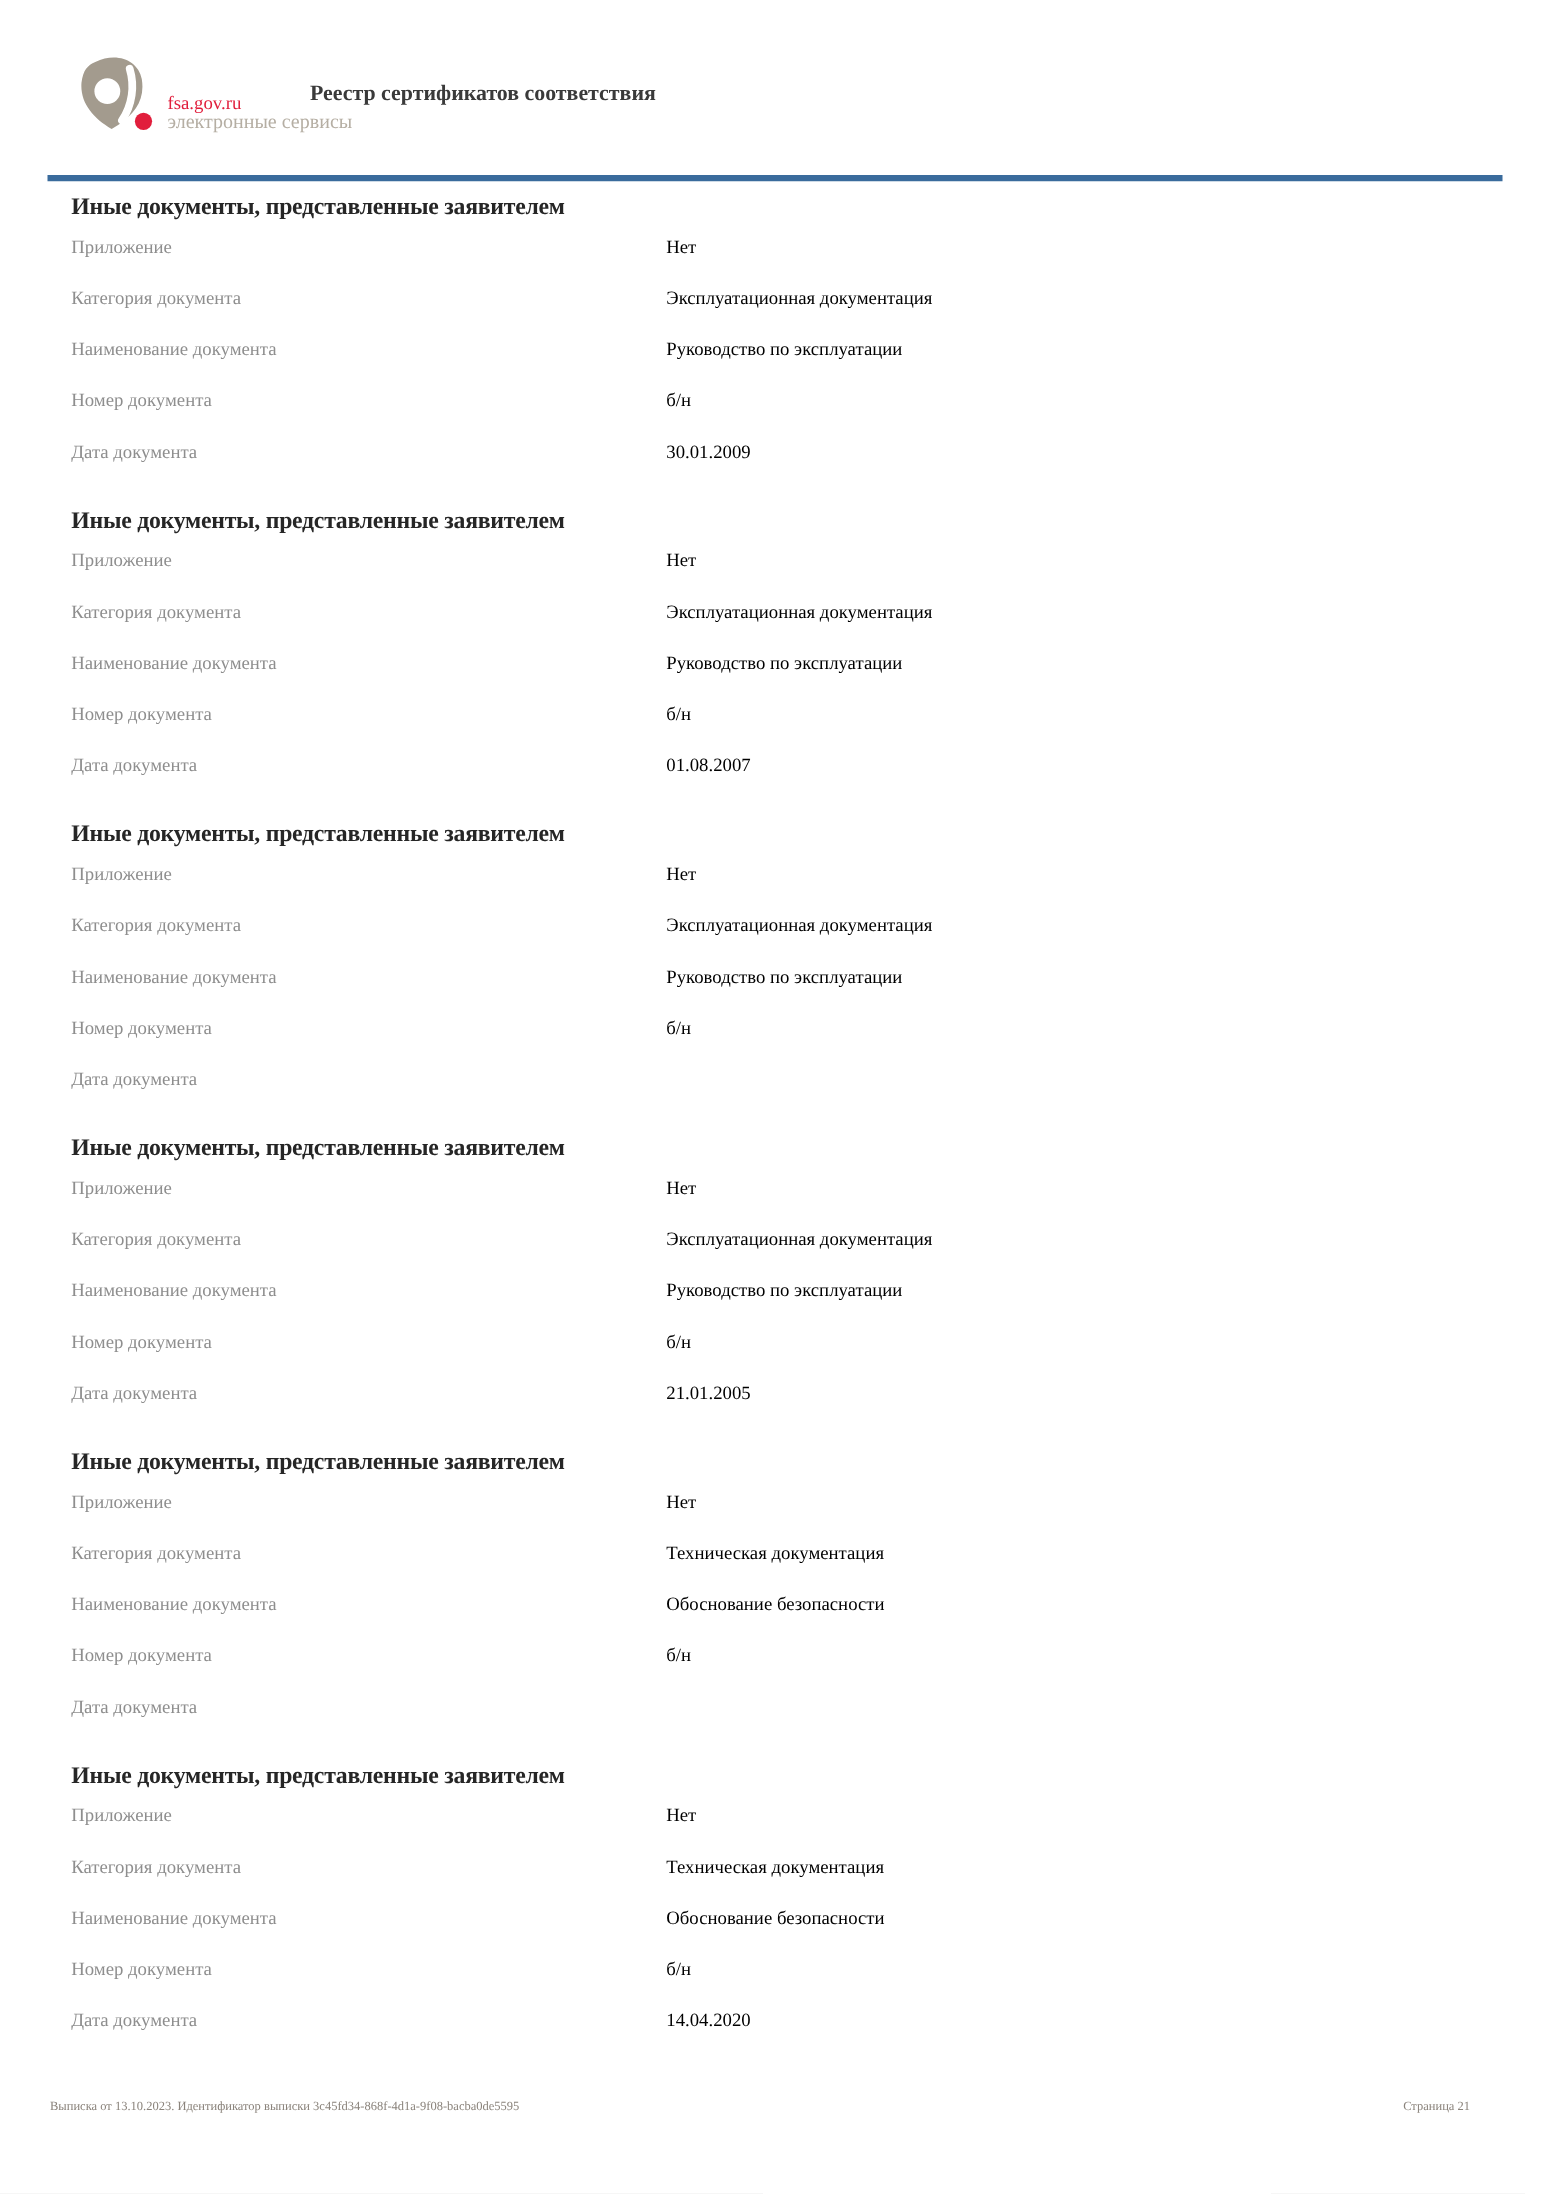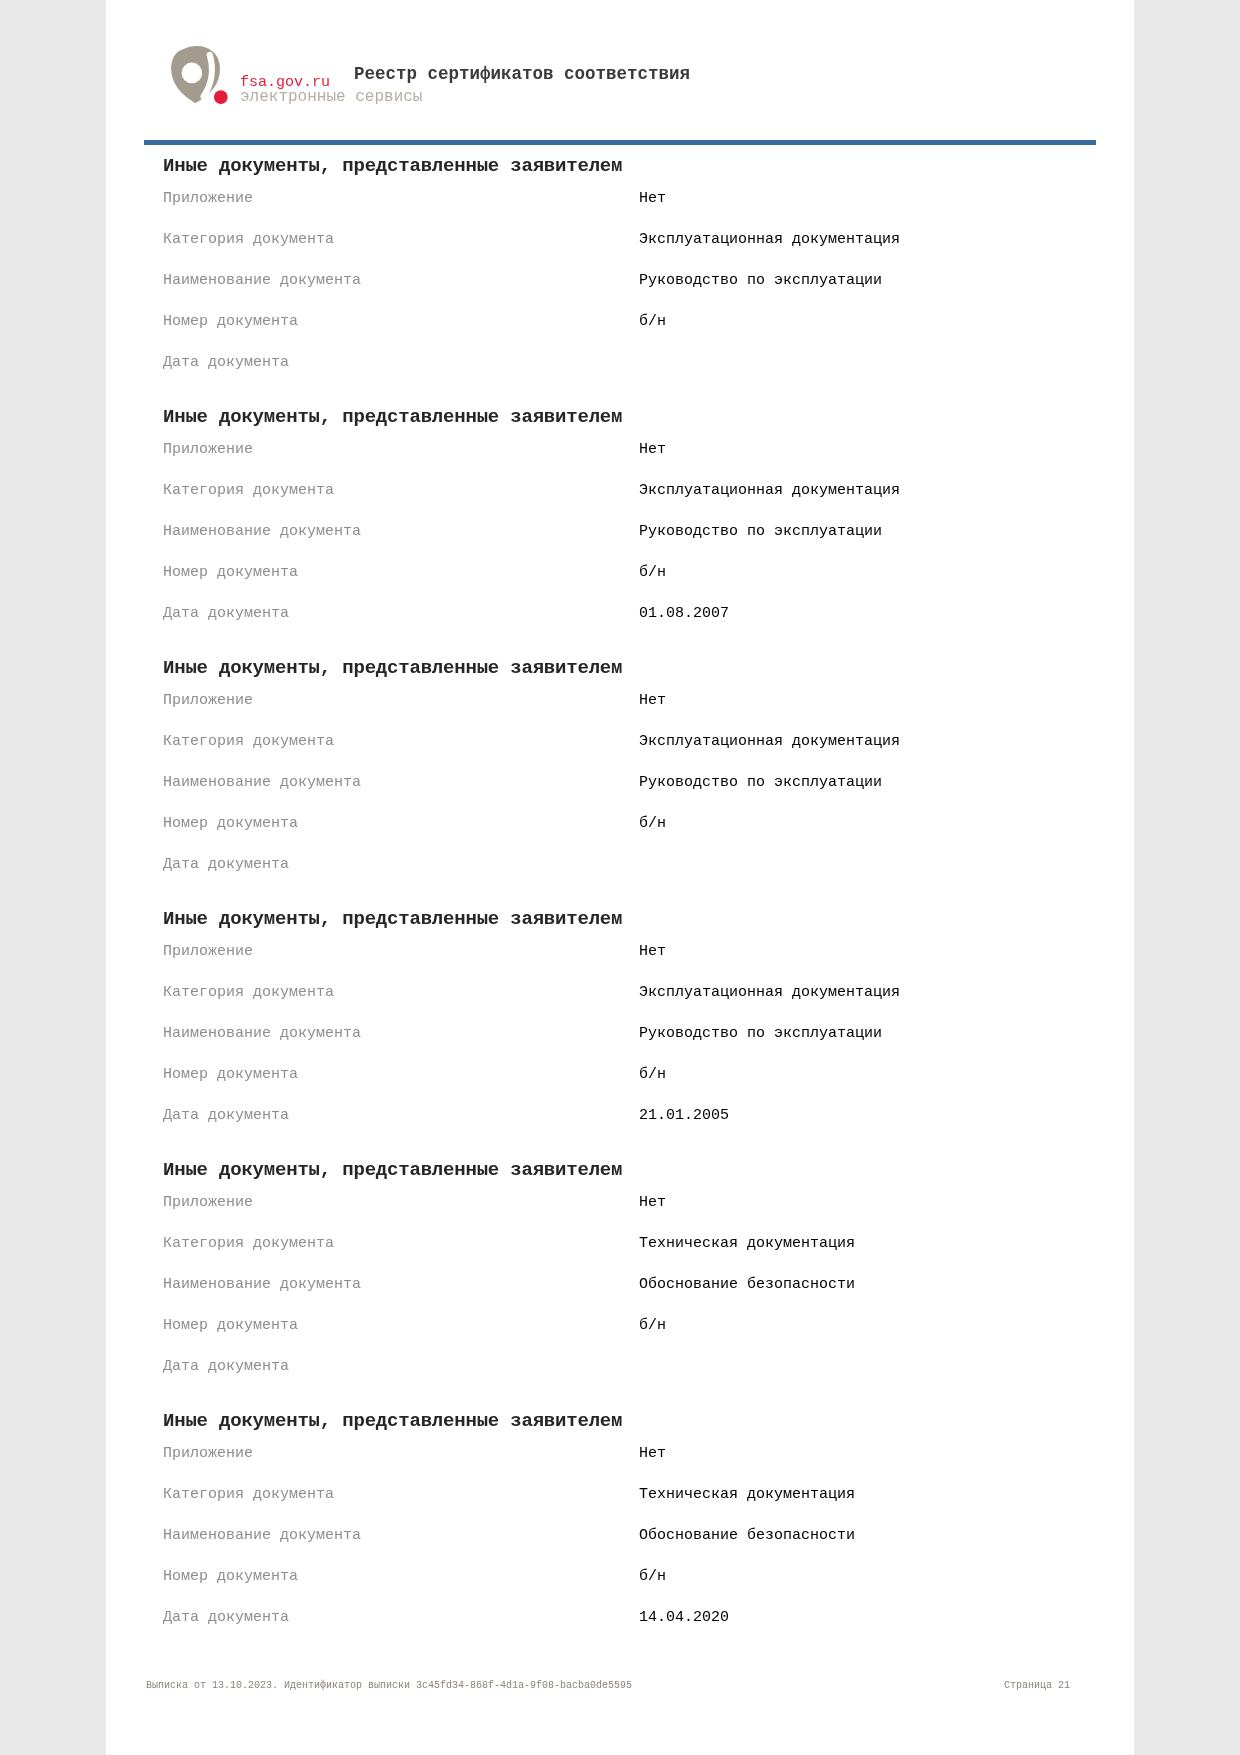--- a/index.html
+++ b/index.html
@@ -1,21 +1,21 @@
 <!DOCTYPE html>
 <html><head>
 <meta charset="utf-8">
 <style>
   html,body { margin:0; padding:0; background:#e9e9e9; }
   .page {
     position:relative;
-    width:1028px; height:1755px;
+    width:1240px; height:1755px;
     margin:0 auto;
     background:#ffffff;
-    font-family:Liberation Mono, monospace;
+    font-family:Liberation Serif, serif;
     color:#333333;
     overflow:hidden;
   }
   
   .logo { position:absolute; left:54px; top:44px; display:flex; align-items:flex-end; }
   .logo-mark { width:72px; height:62px; }
   .logo-textcol { margin-left:8px; margin-bottom:2px; }
   .logo-brand { color:#e11e3c; font-size:15px; line-height:16px; }
   .logo-tagline { color:#b5aea3; font-size:16px; line-height:13px; }
   .header-title {
@@ -85,20 +85,21 @@
         <div class="row">
           <div class="label">Наименование документа</div>
           <div class="value">Руководство по эксплуатации</div>
         </div>
         <div class="row">
           <div class="label">Номер документа</div>
           <div class="value">б/н</div>
         </div>
         <div class="row">
           <div class="label">Дата документа</div>
+          <div class="value">30.01.2009</div>
         </div>
       </div>
       <div class="section">
         <div class="section-title">Иные документы, представленные заявителем</div>
         <div class="row">
           <div class="label">Приложение</div>
           <div class="value">Нет</div>
         </div>
         <div class="row">
           <div class="label">Категория документа</div>

